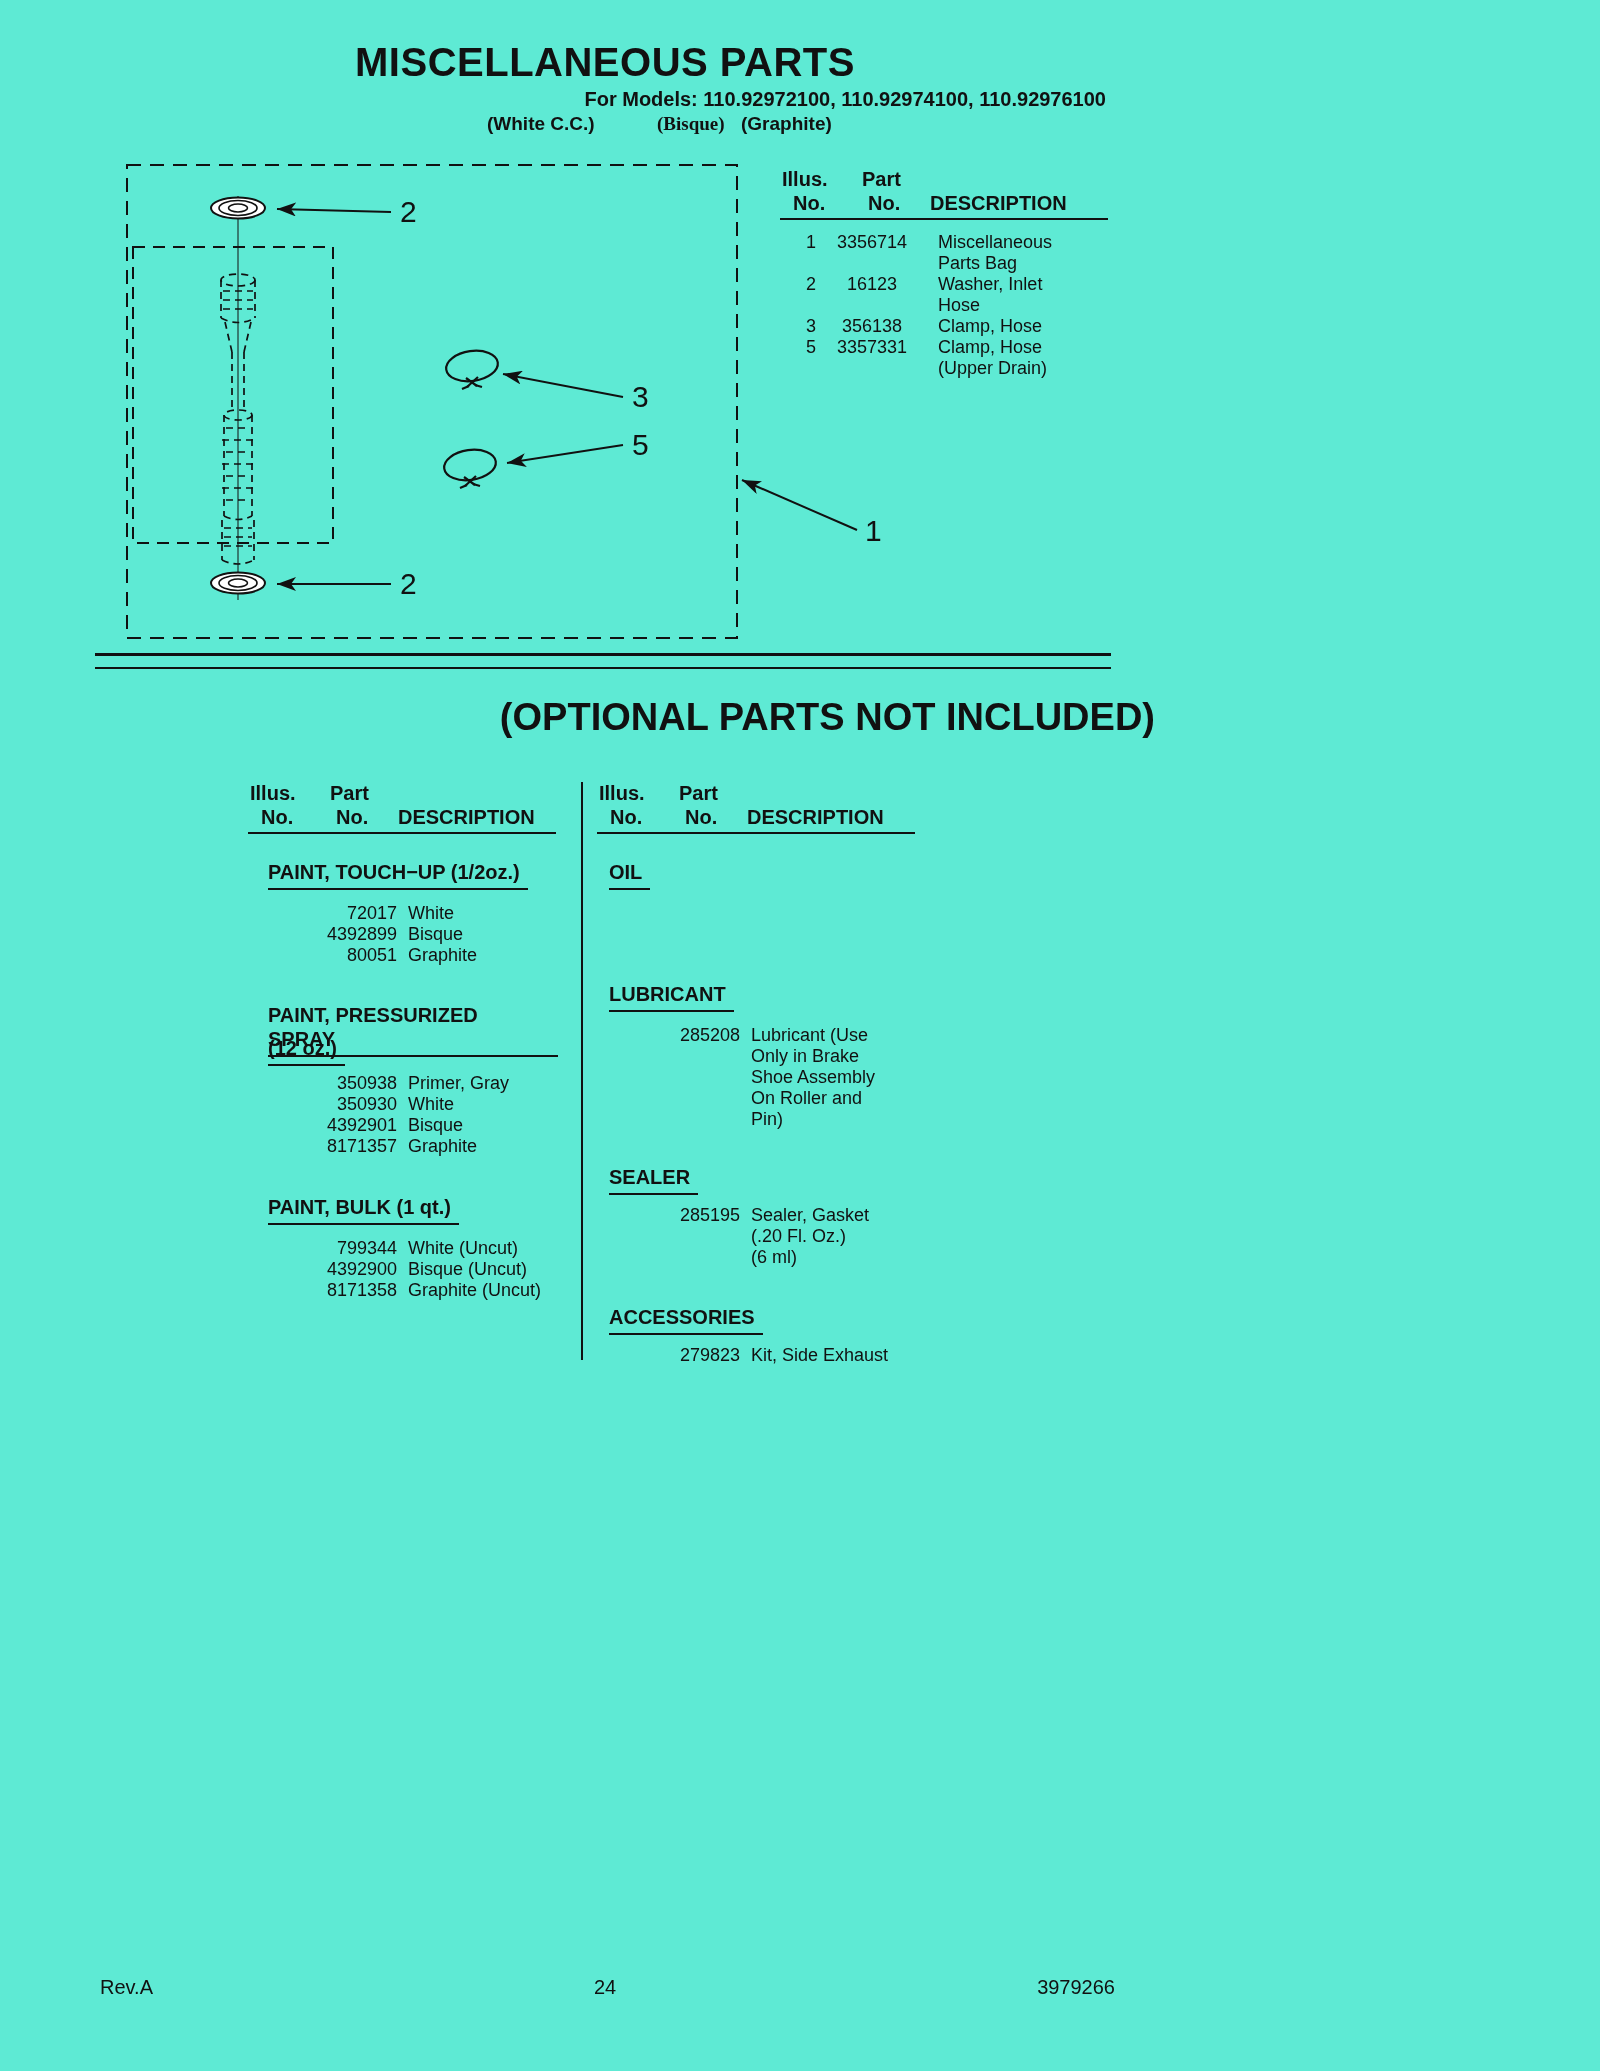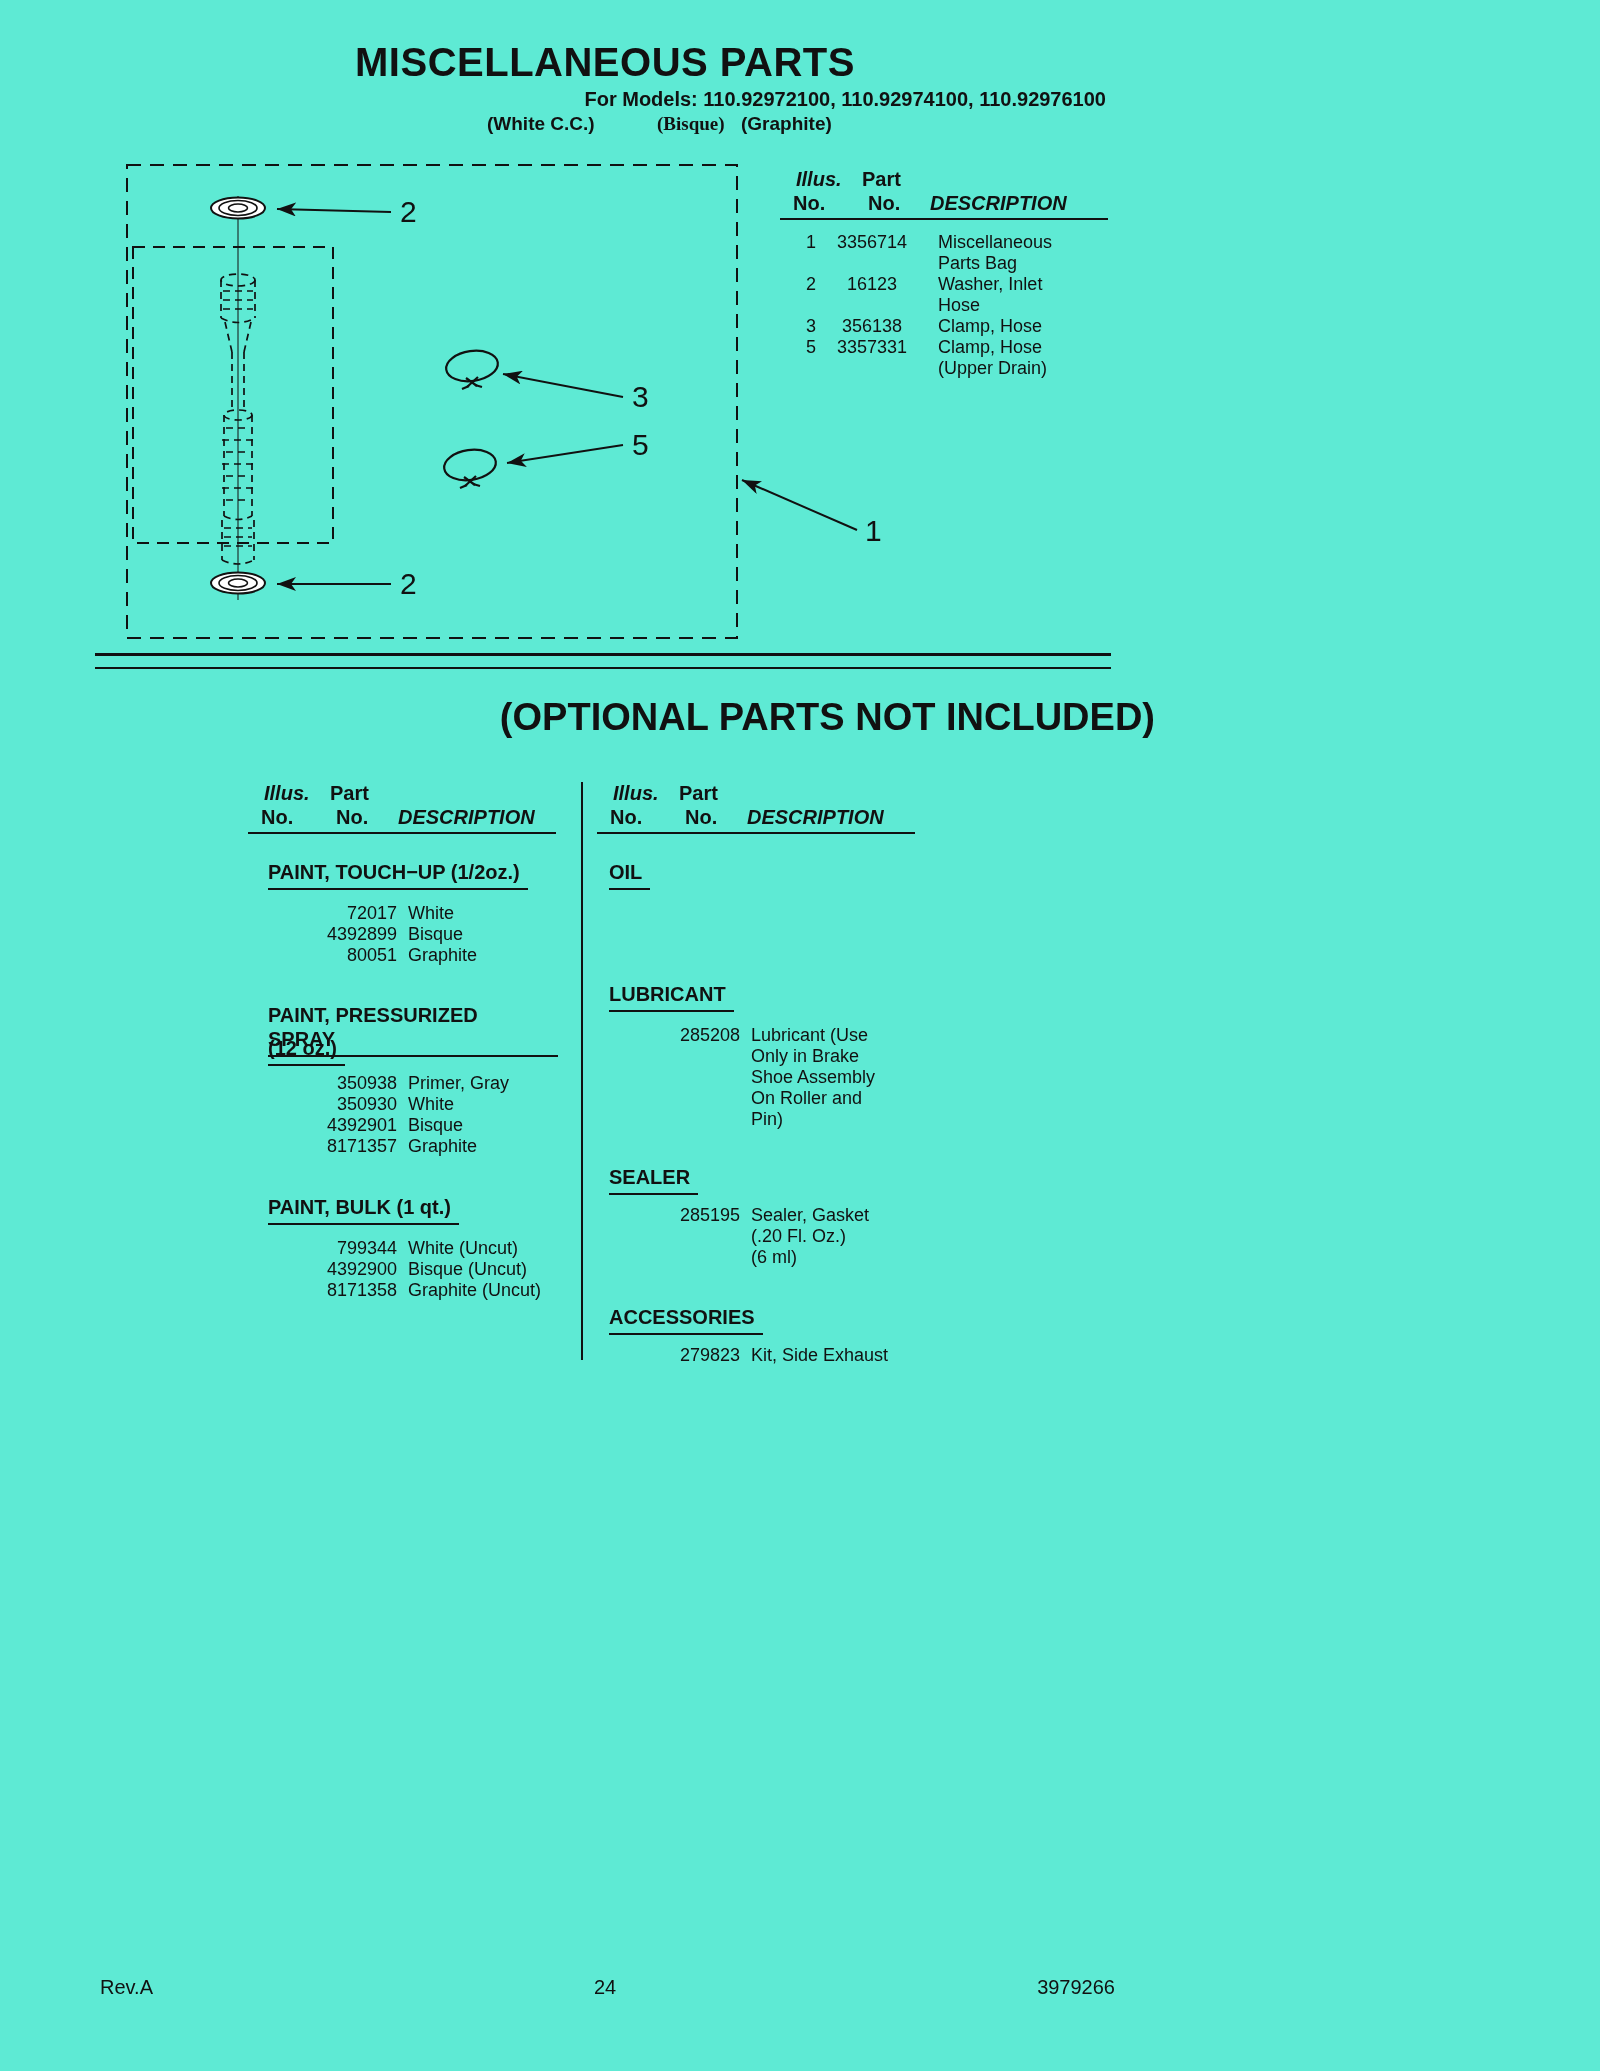--- a/index.html
+++ b/index.html
@@ -9,25 +9,25 @@
   .abs { position:absolute; }
   .ml { white-space:pre-line; }
 
   
   .doc-title { left:95px; top:40px; width:1020px; text-align:center; font-size:40px; font-weight:bold; letter-spacing:0.5px; }
   .doc-models { left:86px; top:88px; width:1020px; text-align:right; font-size:20px; font-weight:bold; }
   .finish { top:113px; font-size:19px; font-weight:bold; }
 
   
   .thead { position:absolute; left:0; top:0; height:52px; font-weight:bold; font-size:20px; }
-  .th-illus { position:absolute; left:16px; top:0;font-style:italic; }
+  .th-illus { position:absolute; left:2px; top:0; }
   .th-part  { position:absolute; left:82px; top:0; }
   .th-no1   { position:absolute; left:13px; top:24px; }
   .th-no2   { position:absolute; left:88px; top:24px; }
-  .th-desc  { position:absolute; left:150px; top:24px;font-style:italic; }
+  .th-desc  { position:absolute; left:150px; top:24px; }
   .th-rule  { position:absolute; left:0; top:50px; height:2px; background:#111; }
 
   
   .prow { display:flex; font-size:18px; line-height:21px; }
   .c-illus { width:36px; text-align:right; }
   .c-part  { width:112px; text-align:center; }
   .c-desc  { flex:1; padding-left:10px; }
 
   
   .rule-a { left:95px; top:653px; width:1016px; height:3px; background:#111; }

